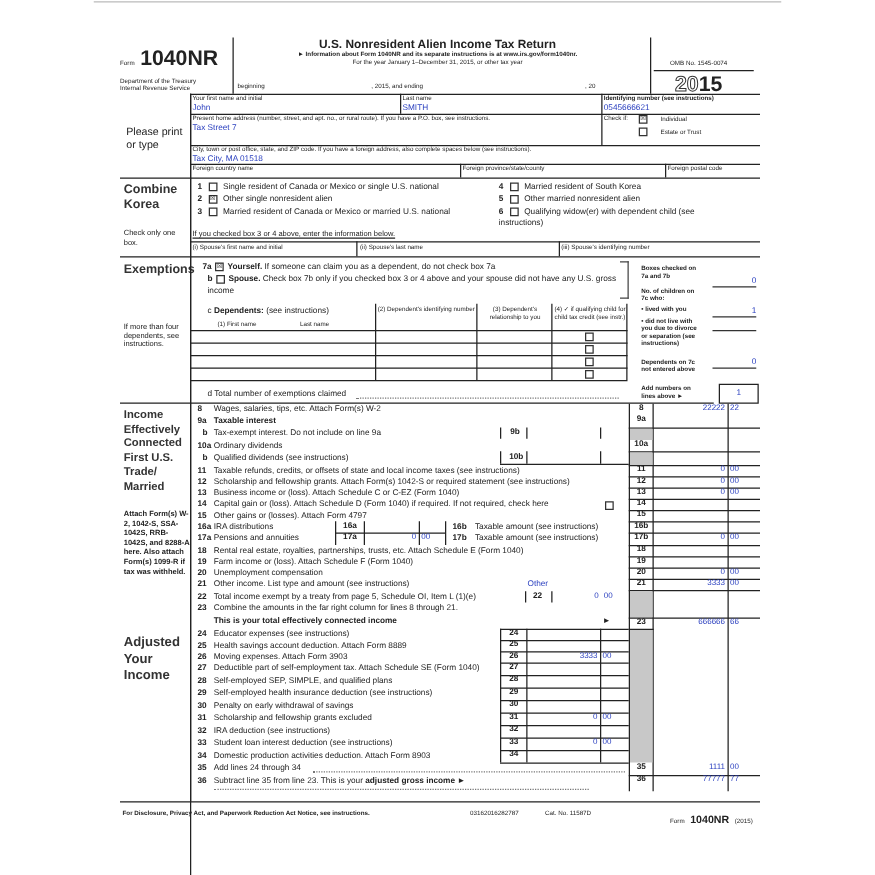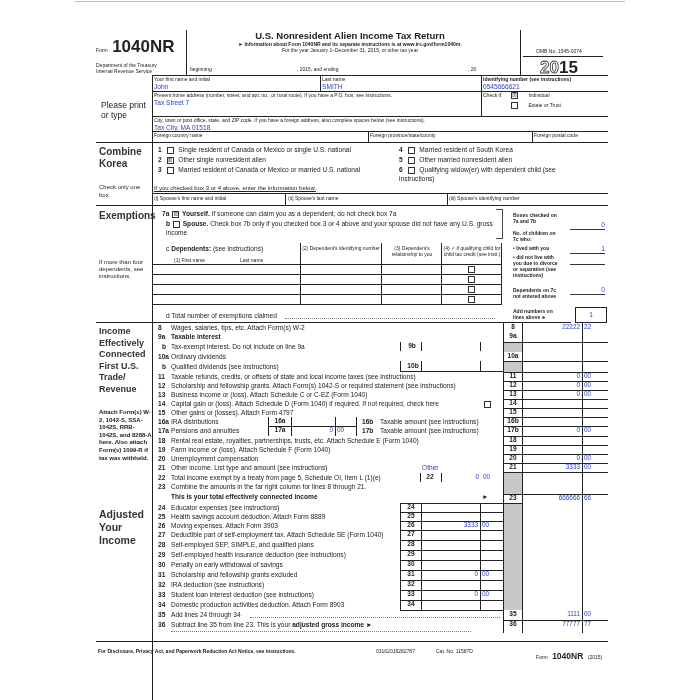--- a/index.html
+++ b/index.html
@@ -205,21 +205,21 @@
   <div class="vl" style="left:503px;top:323px;height:310px;"></div>
   <div class="vl" style="left:522px;top:323px;height:310px;"></div>
   <div class="vl" style="left:582px;top:323px;height:310px;"></div>
 
   <div class="abs sec" style="left:99px;top:326px;font-size:9px;line-height:11.5px;">
     <div>Income</div>
     <div>Effectively</div>
     <div>Connected</div>
     <div>First U.S.</div>
     <div>Trade/</div>
-    <div>Revenue</div>
+    <div>Married</div>
   </div>
   <div class="abs t6 bold" style="left:99px;top:409px;width:54px;line-height:7.6px;">Attach Form(s) W-2, 1042-S, SSA-1042S, RRB-1042S, and 8288-A here. Also attach Form(s) 1099-R if tax was withheld.</div>
 
   <div class="abs t7" style="left:158px;top:323px;"><b style="display:inline-block;width:13px;">8</b><span>Wages, salaries, tips, etc. Attach Form(s) W-2</span></div>
   <div class="rnum bold" style="left:503px;top:323px;">8</div>
   <div class="amt" style="left:524px;top:323px;width:56px;">22222</div>
   <div class="cents" style="left:584px;top:323px;">22</div>
 
   <div class="abs t7" style="left:158px;top:332px;"><b style="display:inline-block;width:13px;">9a</b><span class="bold">Taxable interest</span></div>
   <div class="rnum bold" style="left:503px;top:332px;">9a</div>

